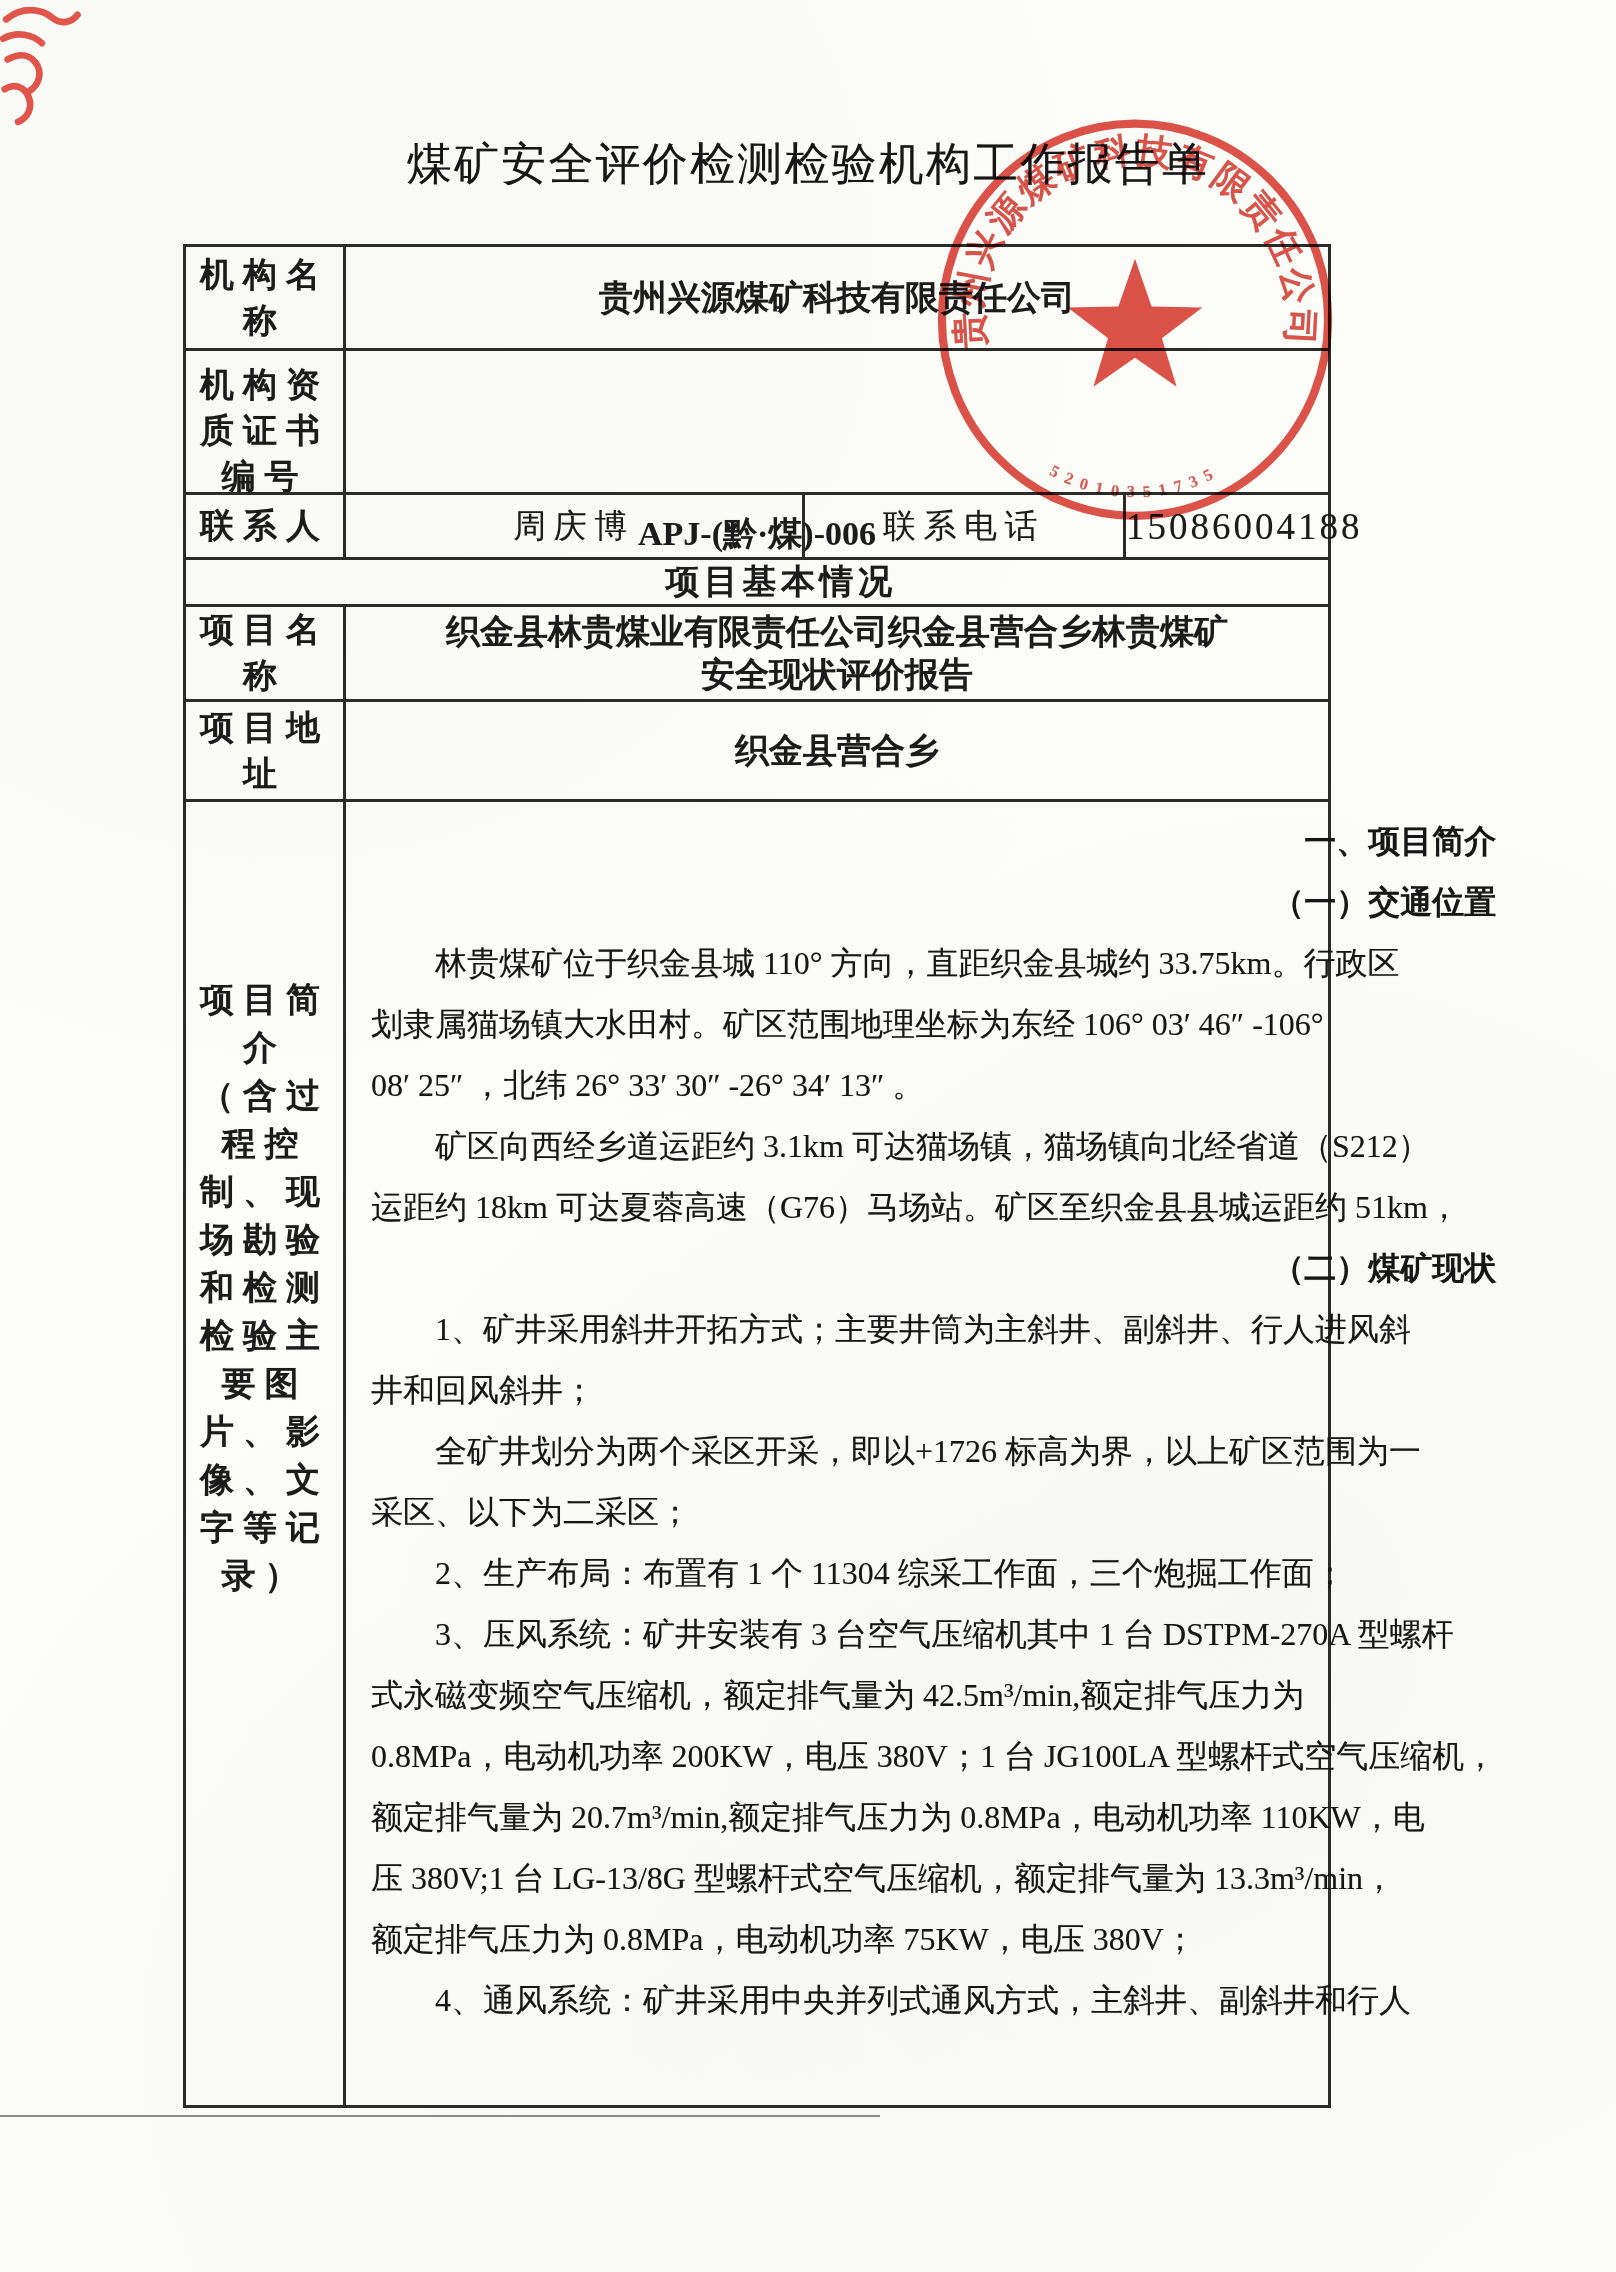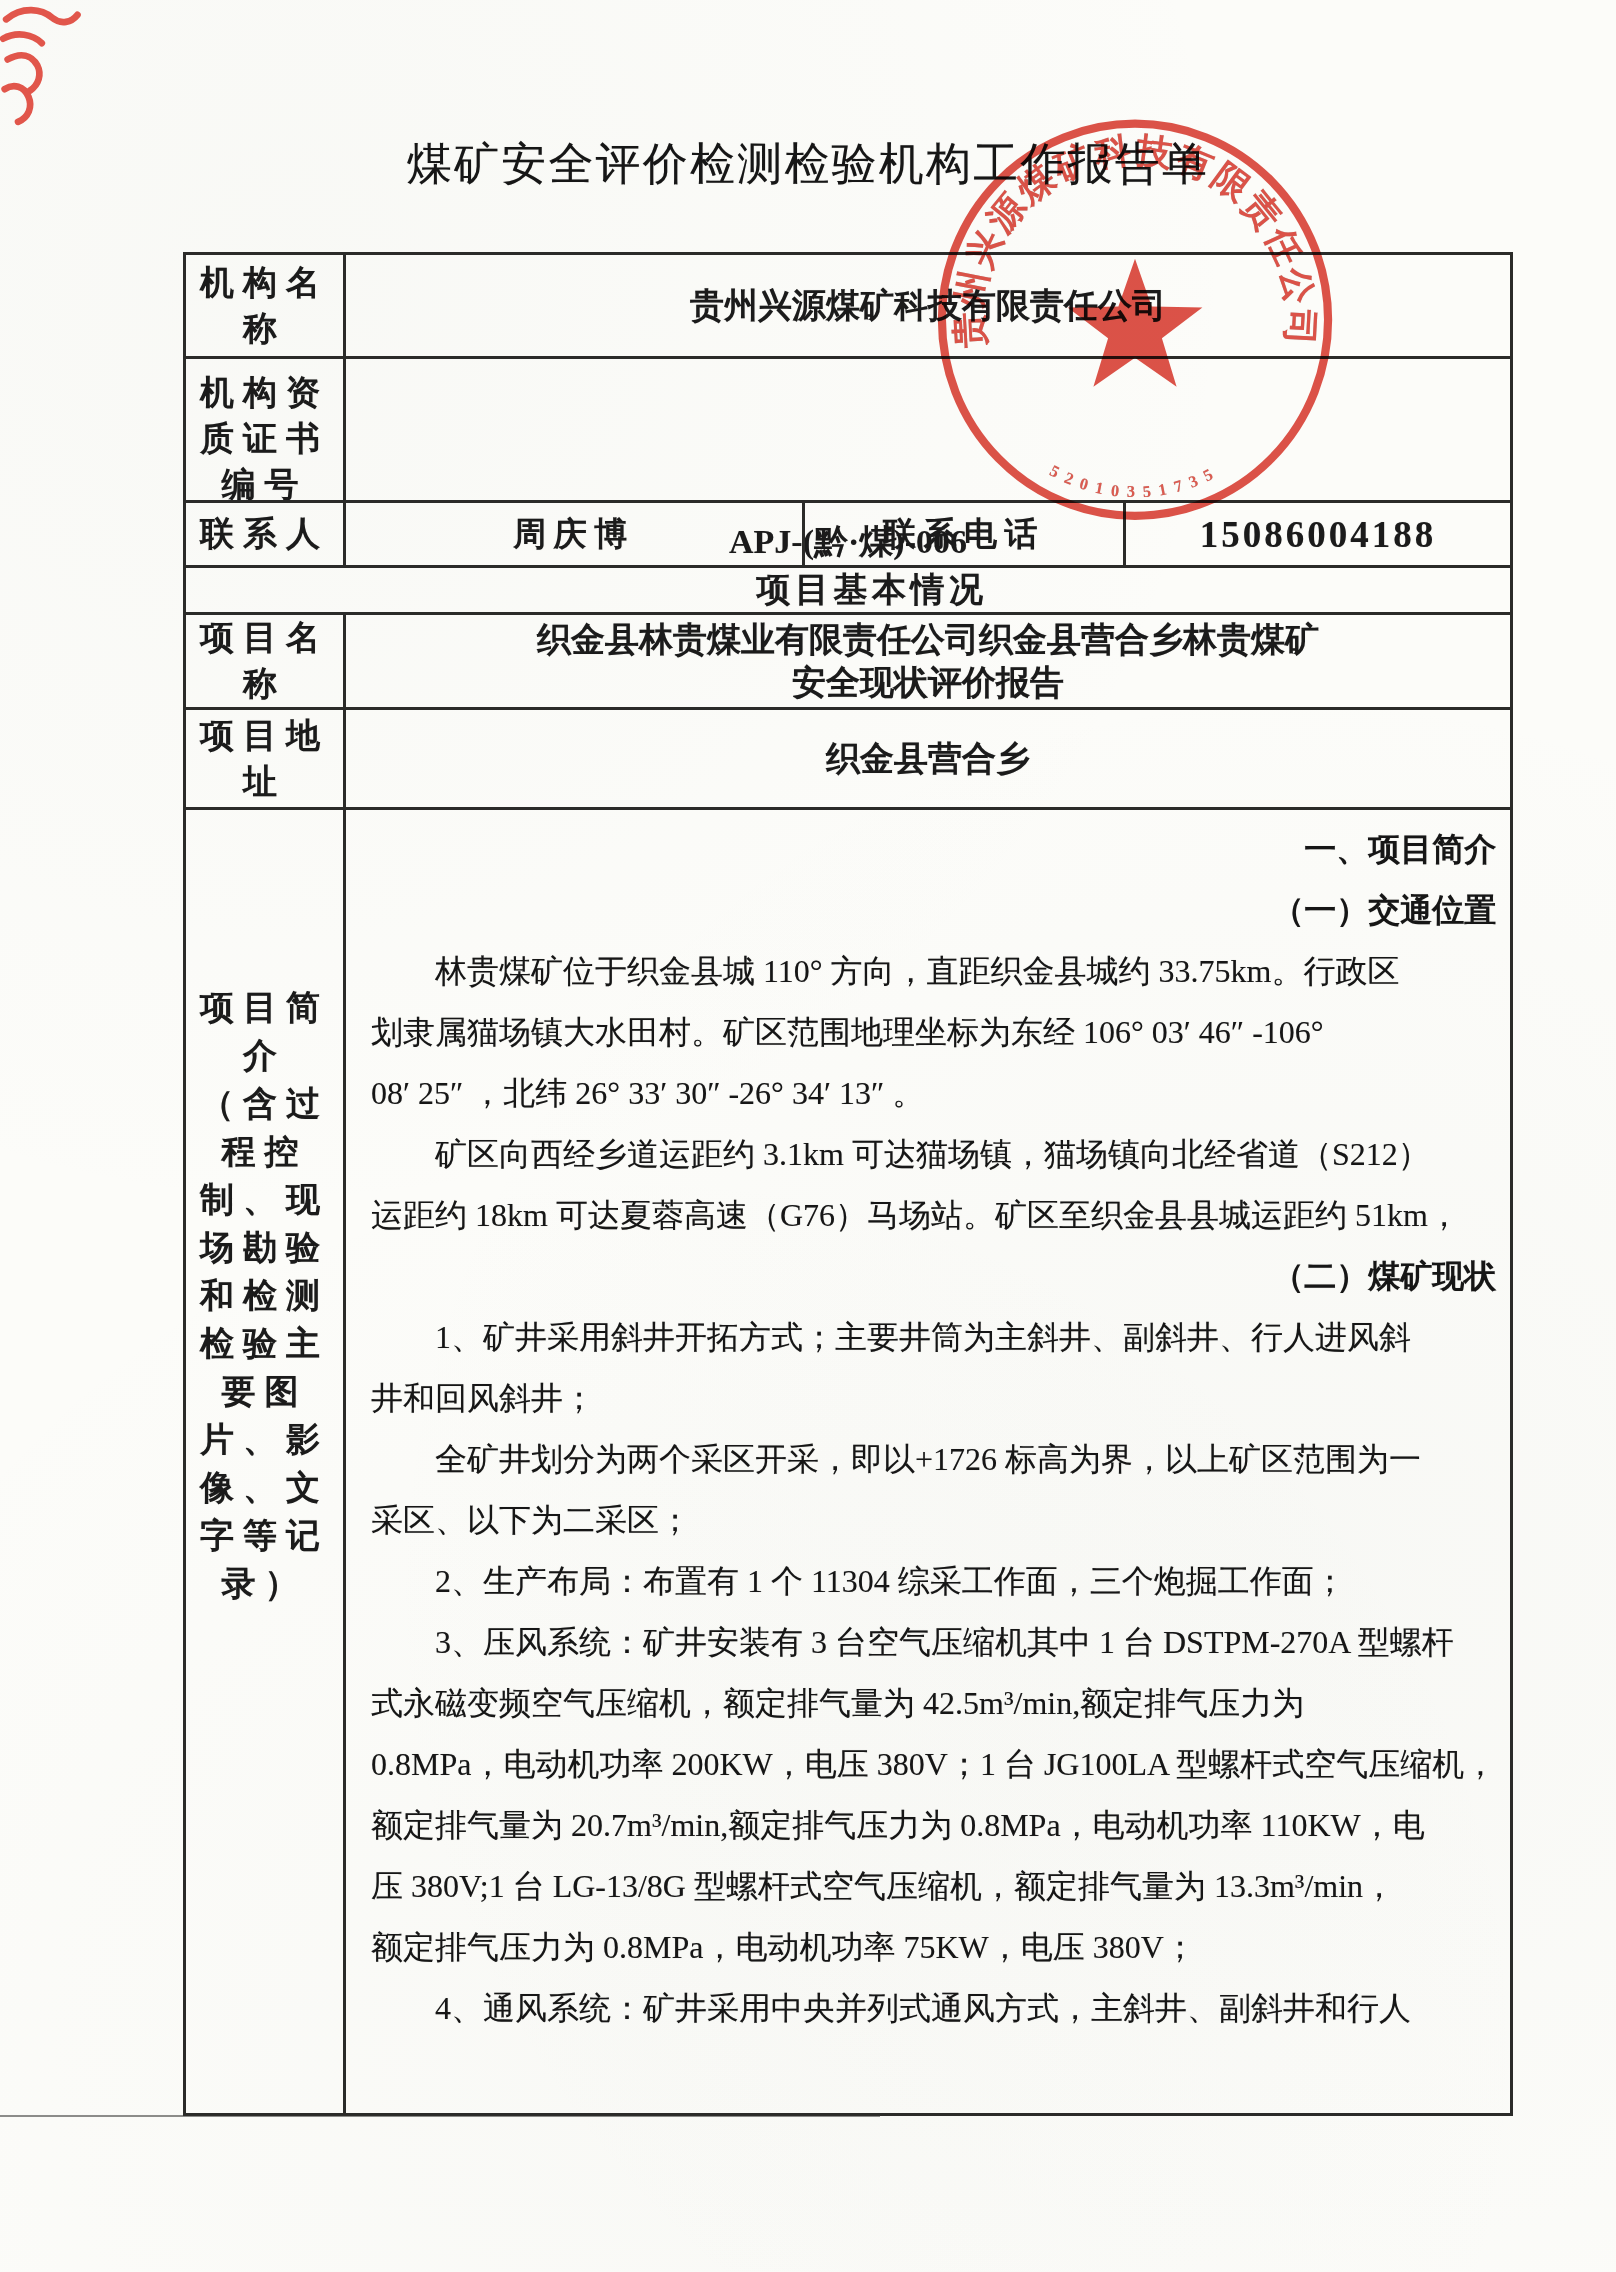--- a/index.html
+++ b/index.html
@@ -14,21 +14,21 @@
     font-family:"Liberation Serif","DejaVu Serif",serif;
     color:#1b1b1b;
   }
   .doc-text{ text-shadow:0 0 0.7px rgba(25,25,25,0.35); }
   .page-title{
     position:absolute; top:134px; left:0; width:100%;
     text-align:center; font-size:45px; font-weight:400; letter-spacing:2.2px;
     color:#161616;
   }
   .doc-table{
-    position:absolute; left:183px; top:252px; width:1330px; height:1864px;
+    position:absolute; left:183px; top:244px; width:1148px; height:1864px;
     border:3px solid #2b2b29; box-sizing:border-box;
     display:flex; flex-direction:column;
   }
   .t-row{ display:flex; box-sizing:border-box; flex:0 0 auto; }
   .t-row + .t-row{ border-top:3px solid #2b2b29; }
   .lab{
     width:160px; flex:0 0 160px; border-right:3px solid #2b2b29; box-sizing:border-box;
     display:flex; align-items:center; justify-content:center;
     font-weight:700; font-size:34px; line-height:46px; letter-spacing:9px;
     text-align:center; white-space:pre-line;
@@ -39,21 +39,21 @@
   }
   .r1{ height:101px; }
   .r2{ height:144px;flex-direction:column; }
   .r3{ height:65px; }
   .r4{ height:47px; }
   .r5{ height:95px; }
   .r6{ height:100px; }
   .r7{ height:1306px; }
   .r3 .cell{
     box-sizing:border-box; display:flex; align-items:center; justify-content:center;
-    font-weight:700; font-size:33px; letter-spacing:7.5px;
+    font-weight:400; font-size:33px; letter-spacing:7.5px;
   }
   .r3 .c-name{ width:459px; flex:0 0 459px; border-right:3px solid #2b2b29; }
   .r3 .c-phlabel{ width:321px; flex:0 0 321px; border-right:3px solid #2b2b29; }
   .r3 .c-phone{ flex:1; letter-spacing:3px; font-size:37px; }
   .section-cell{
     flex:1; display:flex; align-items:center; justify-content:center;
     font-weight:700; font-size:34px; letter-spacing:4.5px;margin-left:48px;
   }
   .r5 .val{ font-size:34px; line-height:43px; }
   .r7 .lab{

